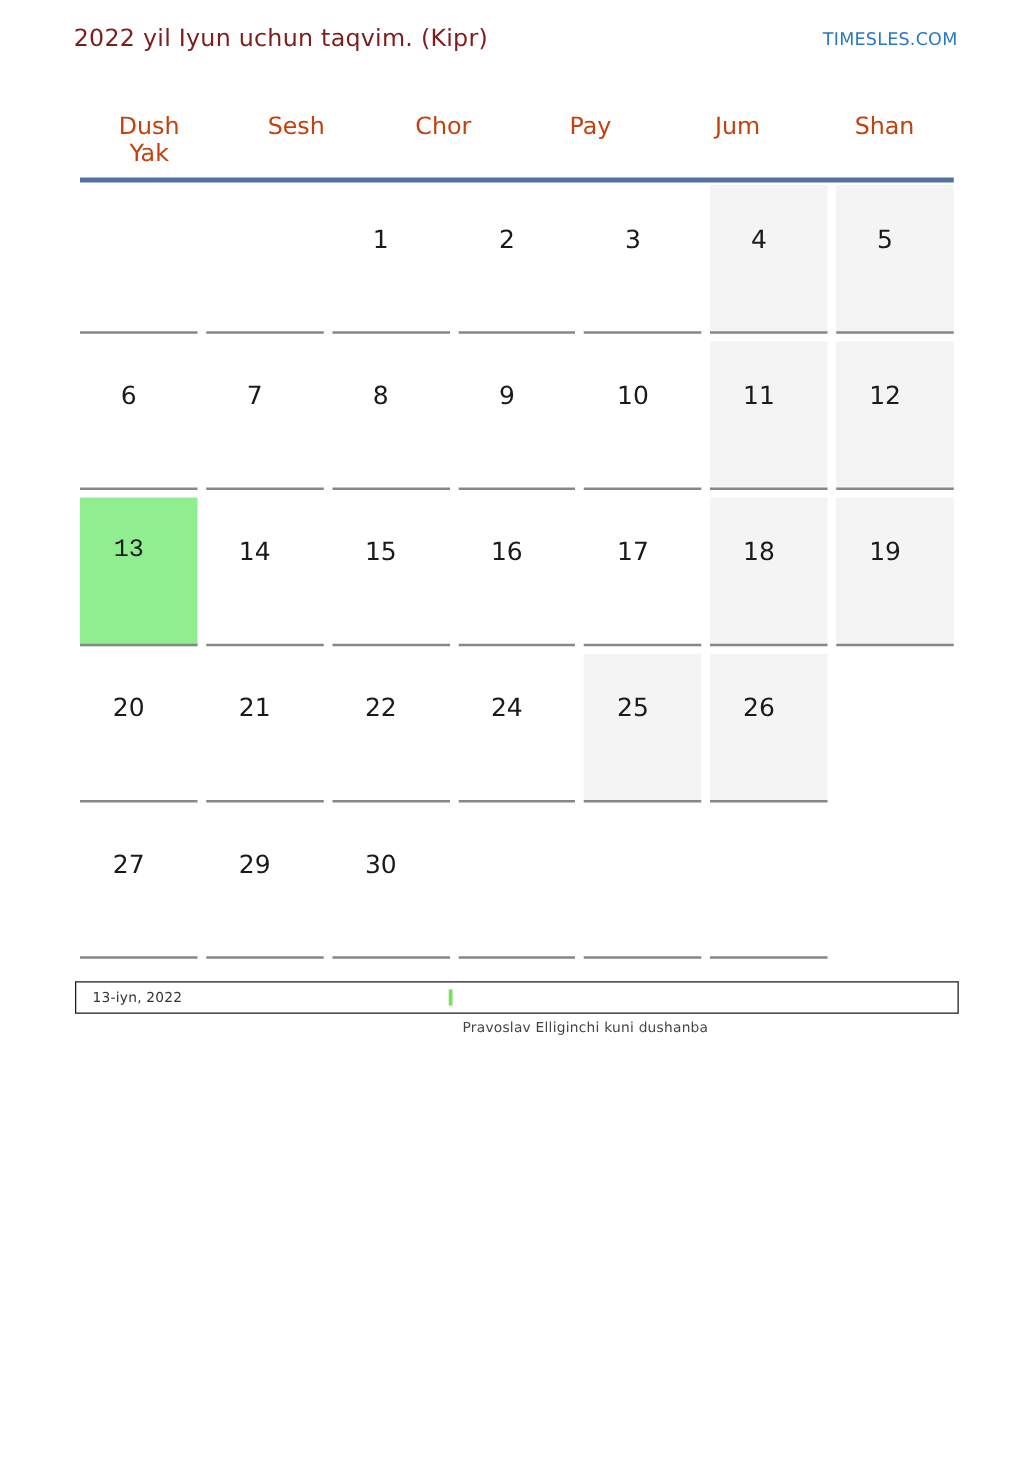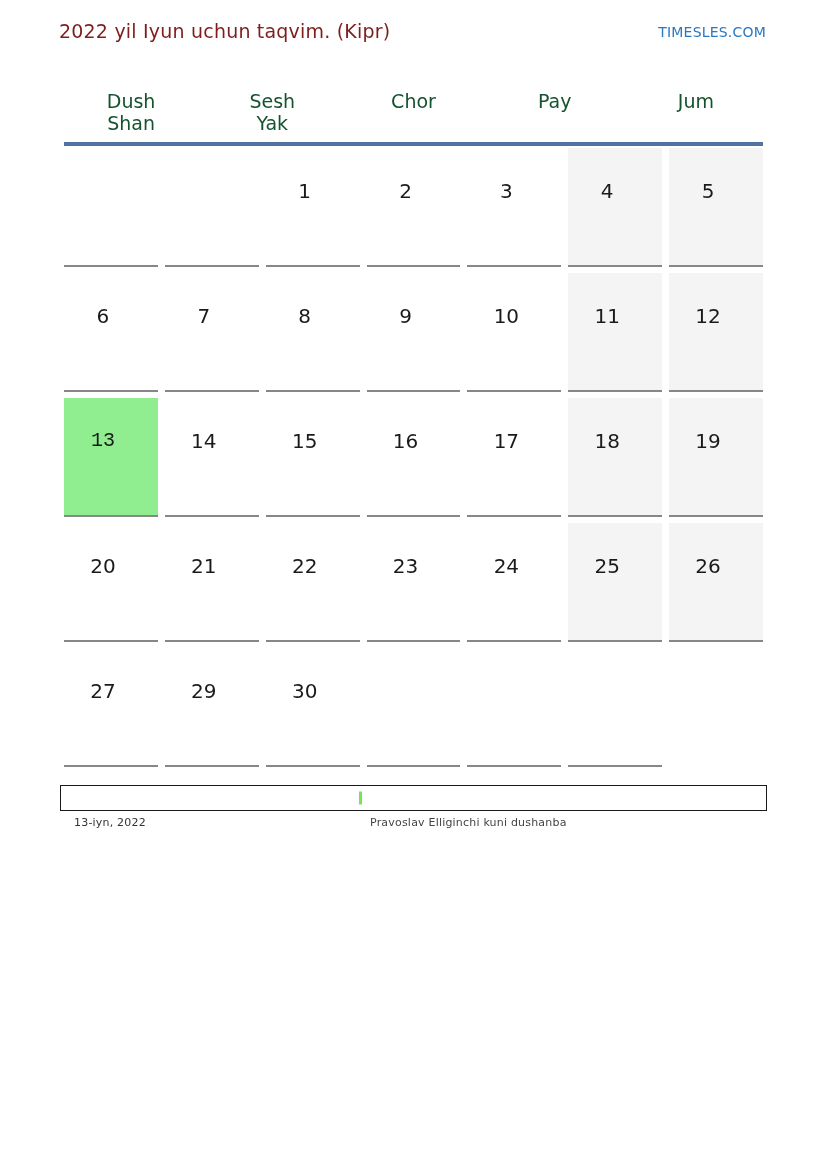--- a/index.html
+++ b/index.html
@@ -32,25 +32,25 @@
     text-decoration: none;
     letter-spacing: 0.2px;
     margin-left: 23px;
   }
   .weekday-header {
     position: absolute;
     left: 64px;
     top: 90px;
     width: 699px;
     display: grid;
-    grid-template-columns: repeat(5, 1fr);
+    grid-template-columns: repeat(6, 1fr);
     column-gap: 7px;
     text-align: center;
     font-size: 19px;
-    color: #14532d;
+    color: #c2410c;
   }
   .header-underline {
     position: absolute;
     left: 64px;
     top: 142px;
     width: 699px;
     height: 4px;
     background: var(--accent_line);
   }
   .calendar-grid {
@@ -95,21 +95,20 @@
     background: #ffffff;
   }
   .legend-date {
     position: absolute;
     left: 13px;
     top: 50%;
     transform: translateY(-50%);
     font-size: 11px;
     color: #333333;
     letter-spacing: 0.2px;
-    margin-top: 24px;
   }
   .legend-event {
     position: absolute;
     left: 298px;
     top: 50%;
     transform: translateY(-50%);
     display: flex;
     align-items: center;
   }
   .legend-marker {
@@ -217,23 +216,20 @@
       <div class="day-cell">
         <span class="day-num">20</span>
       </div>
       <div class="day-cell">
         <span class="day-num">21</span>
       </div>
       <div class="day-cell">
         <span class="day-num">22</span>
       </div>
       <div class="day-cell">
-        <span class="day-num">23</span>
-      </div>
-      <div class="day-cell">
         <span class="day-num">24</span>
       </div>
       <div class="day-cell weekend">
         <span class="day-num">25</span>
       </div>
       <div class="day-cell weekend">
         <span class="day-num">26</span>
       </div>
     </div>
     <div class="week-row">

